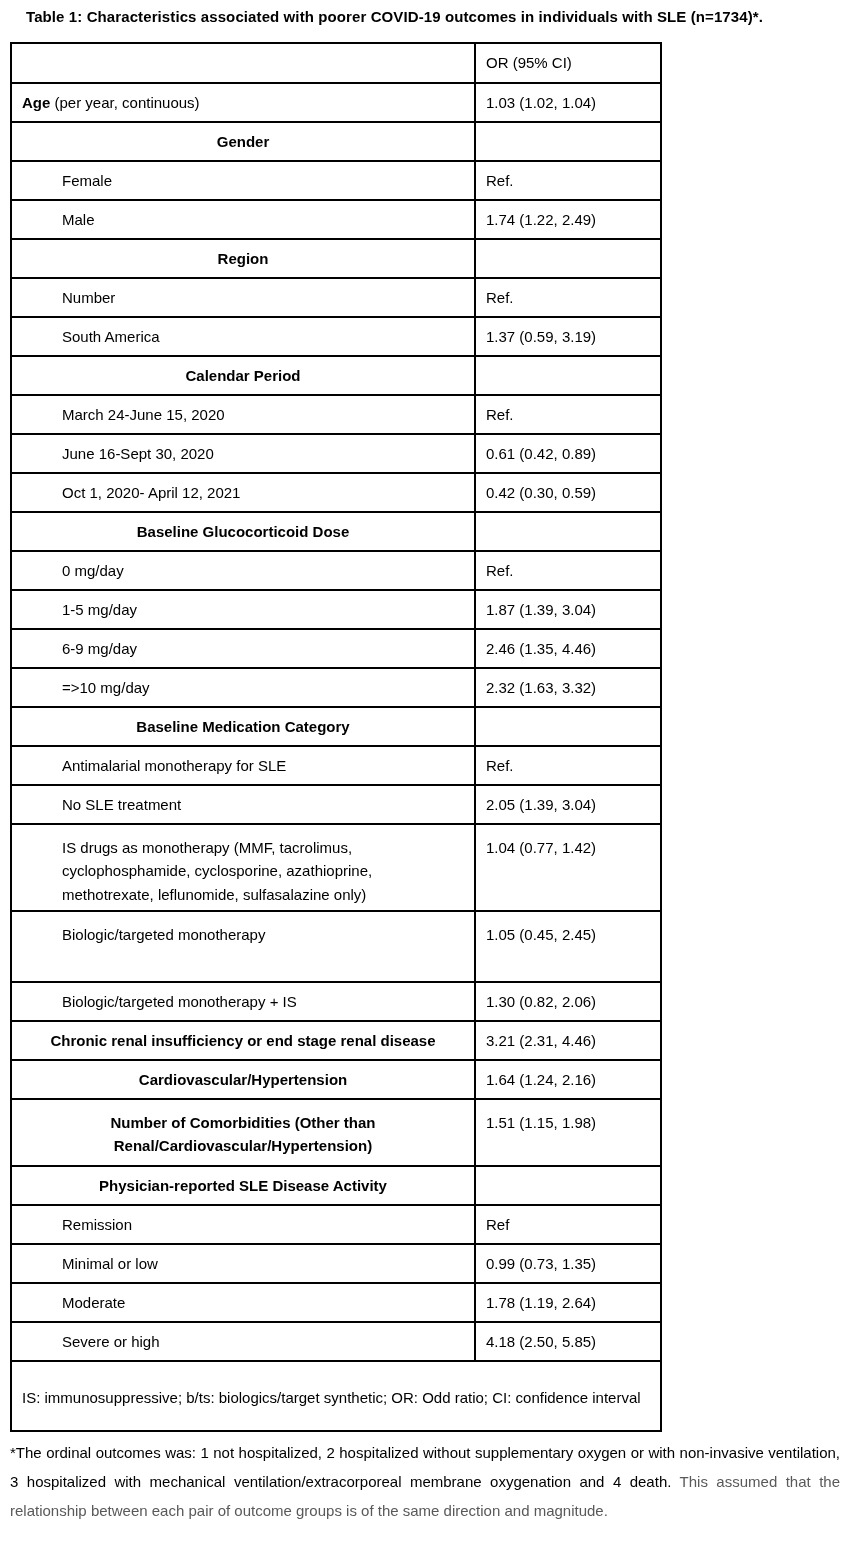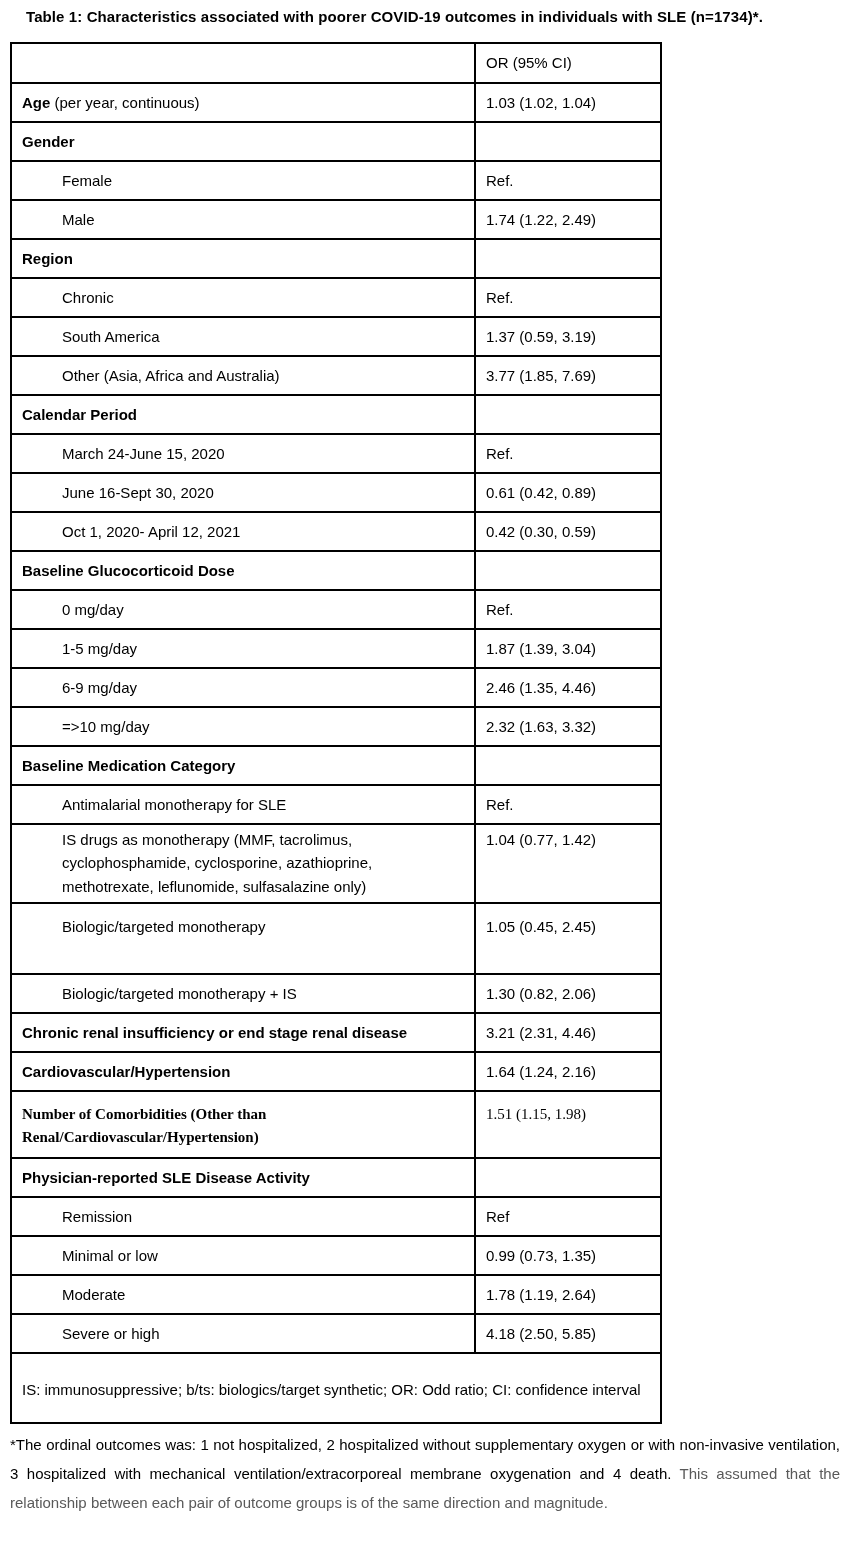--- a/index.html
+++ b/index.html
@@ -24,27 +24,27 @@
     font-size:15px;
     padding:0 10px;
     height:37px;
     vertical-align:middle;
     line-height:1.55;
     overflow:hidden;
   }
   col.c-label { width:464px; }
   col.c-value { width:186px; }
   td.label { padding-left:10px; }
-  tr.section td.label, tr.boldrow td.label { font-weight:bold; }
+  tr.section td.label, tr.boldrow td.label { font-weight:bold;text-align:center; }
   tr.sub td.label { padding-left:50px; }
   td.value { padding-left:12px; }
   tr.header td { height:38px; }
-  tr.tall-3 td { height:74px; vertical-align:top; padding-top:3px; }
+  tr.tall-3 td { height:74px; vertical-align:top; padding-top:11px; }
   tr.tall-2 td { height:58px; vertical-align:top; padding-top:11px;margin-top:47px; }
-  tr.tall-2b td { height:54px; vertical-align:top; padding-top:11px;font-family:Liberation Serif, serif; }
+  tr.tall-2b td { height:54px; vertical-align:top; padding-top:11px; }
   tr.footer-row td {
     height:44px; vertical-align:top; padding-top:24px;
     font-weight:normal; padding-left:10px;
   }
   .footnote {
     width:830px;
     margin-top:6px;
     font-size:15px;
     line-height:29px;
     text-align:justify;
@@ -85,31 +85,27 @@
       <tr class="sub">
         <td class="label">Male</td>
         <td class="value">1.74 (1.22, 2.49)</td>
       </tr>
 
       <tr class="section">
         <td class="label">Region</td>
         <td class="value"></td>
       </tr>
       <tr class="sub">
-        <td class="label">Chronic</td>
+        <td class="label">Number</td>
         <td class="value">Ref.</td>
       </tr>
       <tr class="sub">
         <td class="label">South America</td>
         <td class="value">1.37 (0.59, 3.19)</td>
       </tr>
-      <tr class="sub">
-        <td class="label">Other (Asia, Africa and Australia)</td>
-        <td class="value">3.77 (1.85, 7.69)</td>
-      </tr>
 
       <tr class="section">
         <td class="label">Calendar Period</td>
         <td class="value"></td>
       </tr>
       <tr class="sub">
         <td class="label">March 24-June 15, 2020</td>
         <td class="value">Ref.</td>
       </tr>
       <tr class="sub">
@@ -142,20 +138,24 @@
         <td class="value">2.32 (1.63, 3.32)</td>
       </tr>
 
       <tr class="section">
         <td class="label">Baseline Medication Category</td>
         <td class="value"></td>
       </tr>
       <tr class="sub">
         <td class="label">Antimalarial monotherapy for SLE</td>
         <td class="value">Ref.</td>
+      </tr>
+      <tr class="sub">
+        <td class="label">No SLE treatment</td>
+        <td class="value">2.05 (1.39, 3.04)</td>
       </tr>
       <tr class="sub tall-3">
         <td class="label">IS drugs as monotherapy (MMF, tacrolimus, cyclophosphamide, cyclosporine, azathioprine, methotrexate, leflunomide, sulfasalazine only)</td>
         <td class="value">1.04 (0.77, 1.42)</td>
       </tr>
       <tr class="sub tall-2">
         <td class="label">Biologic/targeted monotherapy</td>
         <td class="value">1.05 (0.45, 2.45)</td>
       </tr>
       <tr class="sub">

